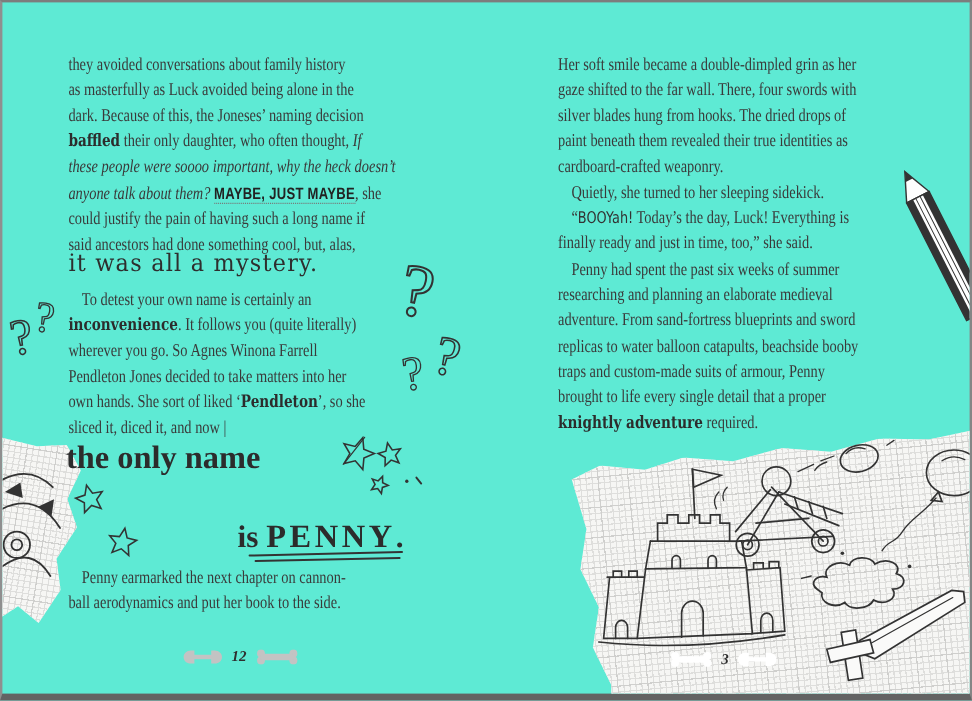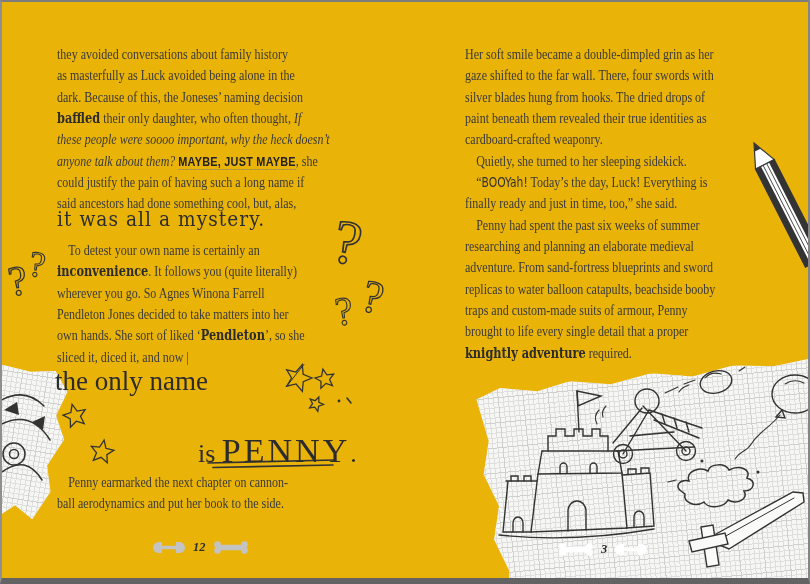--- a/index.html
+++ b/index.html
@@ -1,33 +1,33 @@
 <!DOCTYPE html>
 <html><head>
 <meta charset="utf-8">
 <style>
   html,body{margin:0;padding:0;background:#ffffff;overflow:hidden;}
-  .spread{position:relative;width:810px;height:584px;background:#eab308;box-sizing:border-box;
+  .spread{position:relative;width:810px;height:584px;background:#5eead4;box-sizing:border-box;
     border-top:2px solid #7d7d7d;border-left:2px solid #8f8f8f;border-right:2px solid #858585;
     border-bottom:6px solid #636363;overflow:hidden;}
   .page-text{position:absolute;font-family:"Liberation Serif",serif;font-size:15px;line-height:21.35px;
     color:#3a3a3a;transform:scaleX(0.8);transform-origin:0 0;white-space:nowrap;}
   .tline{white-space:nowrap;}
   .page-text .b{font-family:"DejaVu Serif",serif;font-weight:bold;font-size:14.2px;color:#2c2c2c;}
   .page-text .i{font-style:italic;}
   .page-text .caps{font-family:"Liberation Sans",sans-serif;font-weight:700;font-size:13.6px;
     letter-spacing:.3px;color:#222;border-bottom:1.5px dotted #777;}
   .page-text .booyah{font-family:"DejaVu Sans",sans-serif;font-size:13.4px;color:#333;}
   .mystery{position:absolute;left:55px;top:205px;font-family:"DejaVu Serif",serif;font-size:20px;
     letter-spacing:1.1px;color:#2e2e2e;transform:scaleX(0.93);transform-origin:0 0;white-space:nowrap;}
-  .disp{position:absolute;font-family:"Liberation Serif",serif;color:#2c2c2c;white-space:nowrap;}
+  .disp{position:absolute;font-family:"Liberation Serif",serif;color:#2c2c2c;white-space:nowrap;font-weight:bold;}
   .disp-1{left:53px;top:364px;font-size:27px;}
   .disp-2{left:112px;top:399px;font-size:27px;}
   .disp-3{left:196px;top:430px;font-size:26px;}
-  .disp-3 .penny{font-size:34px;letter-spacing:3px;}
+  .disp-3 .penny{font-size:27px;letter-spacing:3px;}
   .footer{position:absolute;display:flex;align-items:center;gap:7px;z-index:6;font-style:italic;}
   .footer .pnum{font-family:"Liberation Serif",serif;font-weight:bold;font-size:12.5px;color:#2f2f2f;}
   .patch{position:absolute;background-color:#f6f6f4;
     background-image:
       repeating-linear-gradient(0deg,#cfcfcd 0 1px,transparent 1px 25px),
       repeating-linear-gradient(90deg,#cfcfcd 0 1px,transparent 1px 25px),
       repeating-linear-gradient(0deg,#dededc 0 1px,transparent 1px 5px),
       repeating-linear-gradient(90deg,#dededc 0 1px,transparent 1px 5px);
     box-shadow:2px 3px 5px rgba(0,0,0,.18);}
   .patch-r{left:445px;top:391px;width:410px;height:235px;transform:rotate(-5.5deg);transform-origin:0 0;z-index:1;

